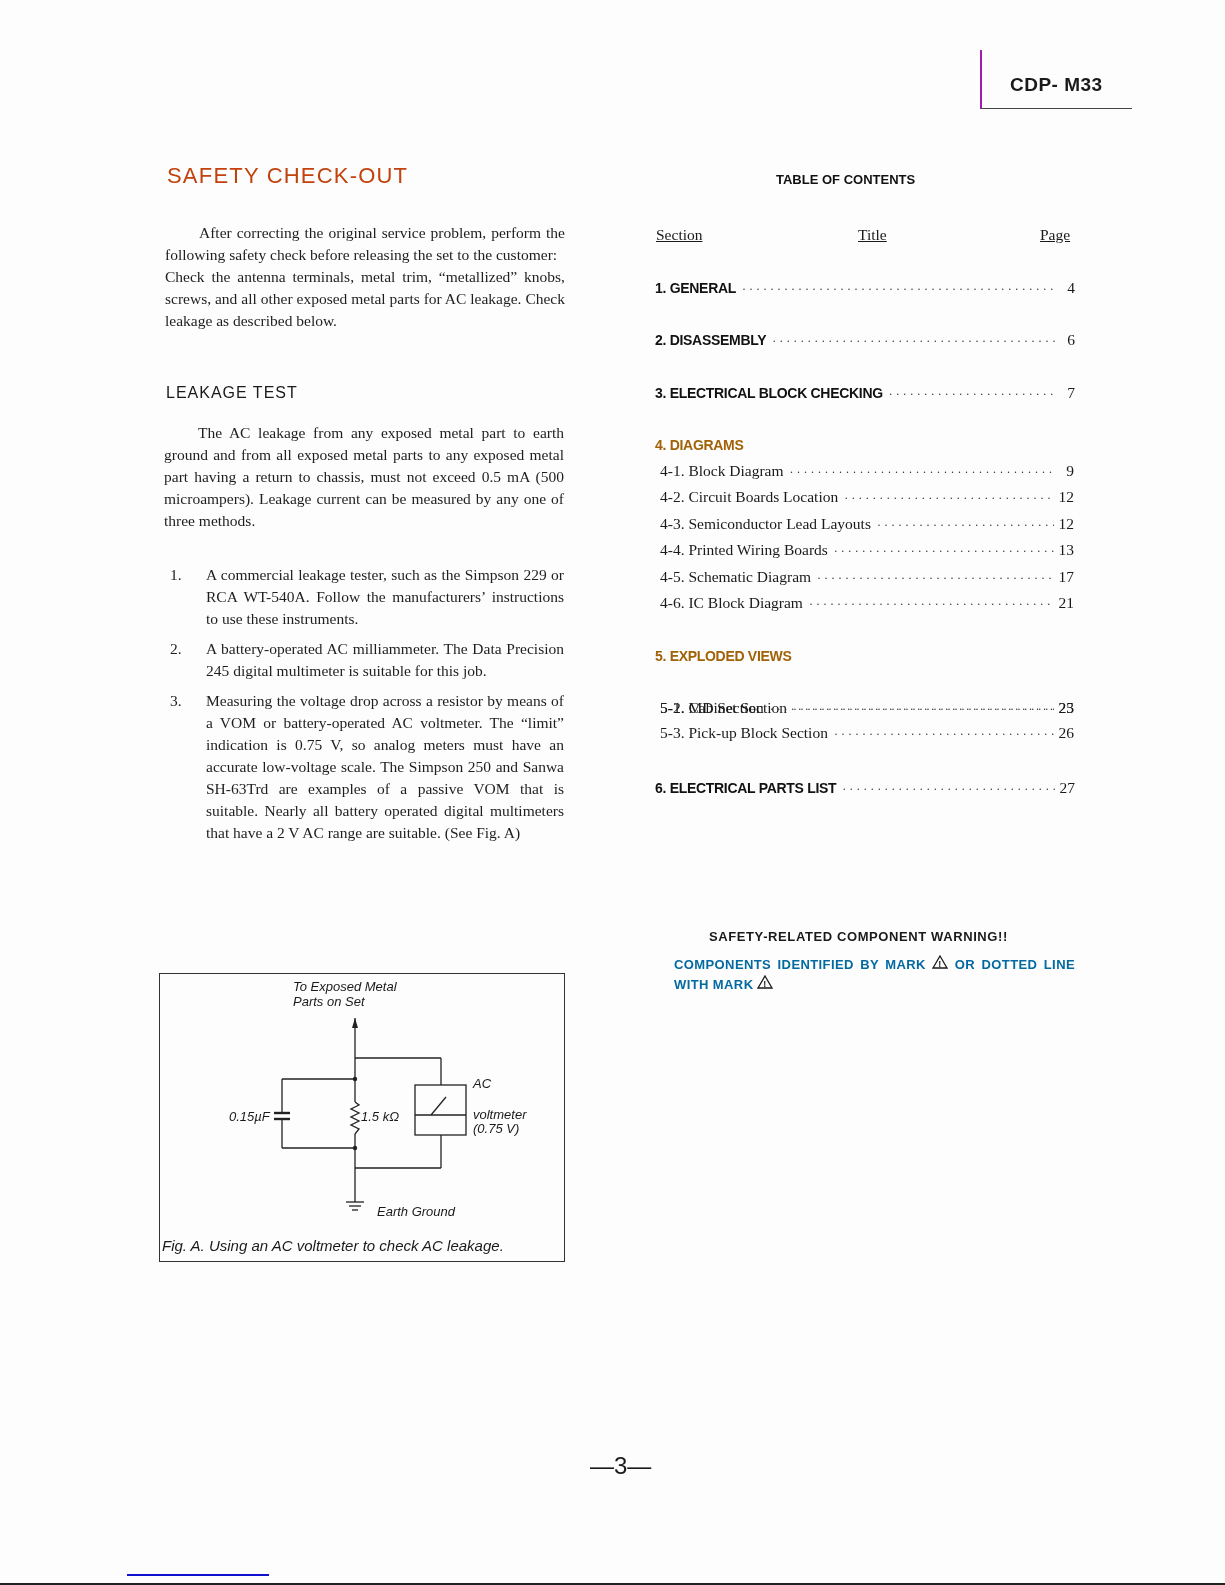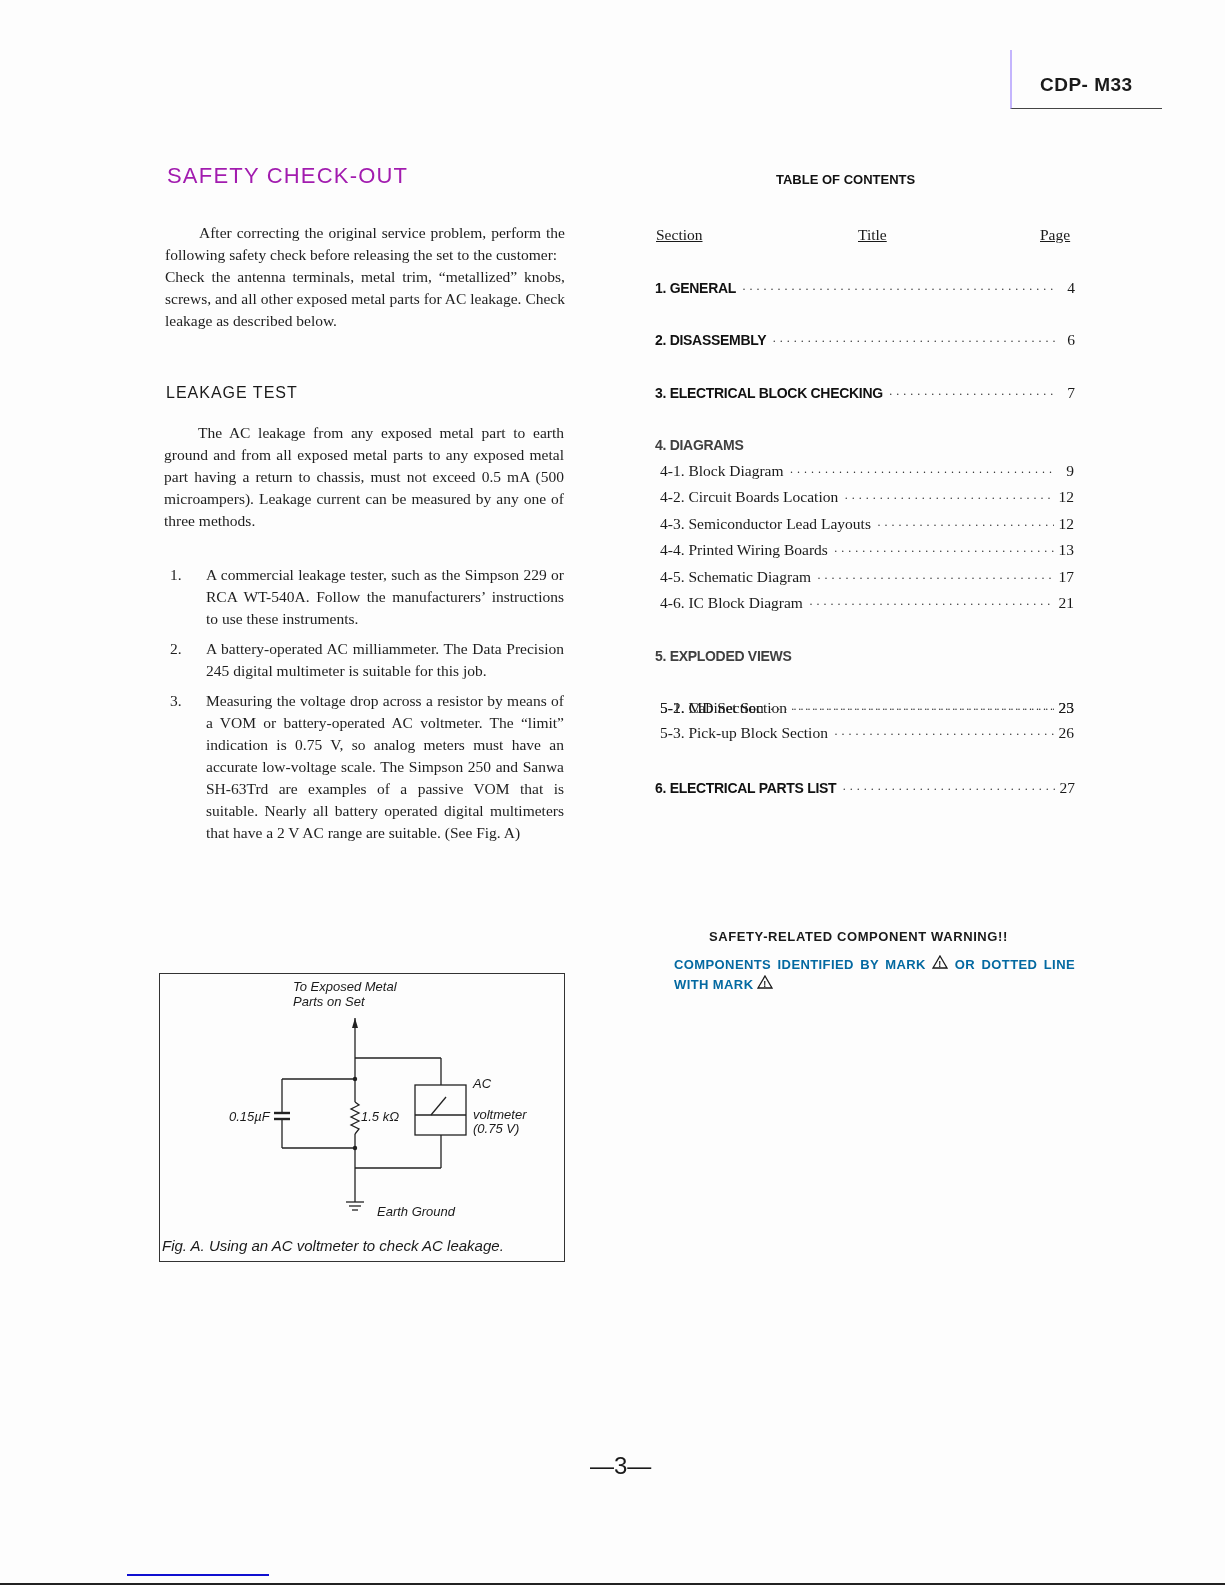--- a/index.html
+++ b/index.html
@@ -7,43 +7,43 @@
       width: 1225px;
       height: 1585px;
       position: relative;
       background: #fdfdfd;
       color: #161616;
       overflow: hidden;
       font-family: "Liberation Serif", serif;
     }
     .model-box {
       position: absolute;
-      left: 1010px; top: 50px;
+      left: 980px; top: 50px;
       width: 150px; height: 58px;
-      border-left: 2px solid #c4b5fd;
+      border-left: 2px solid #a21caf;
       border-bottom: 1.5px solid #444;
       text-decoration: underline;
     }
     .model-text {
       position: absolute;
       left: 28px; top: 24px;
       font-family: "Liberation Sans", sans-serif;
       font-weight: bold;
       font-size: 19px;
       letter-spacing: 0.5px;
       color: #1a1a1a;
     }
     
     .h1 {
       position: absolute;
       left: 167px; top: 163px;
       font-family: "Liberation Sans", sans-serif;
       font-size: 22px;
       letter-spacing: 1.2px;
-      color: #a21caf;
+      color: #c2410c;
     }
     .para {
       position: absolute;
       font-size: 15.5px;
       line-height: 22px;
       text-align: justify;
       color: #1e1e1e;
     }
     .para .indent { display: inline-block; width: 34px; }
     .p-intro { left: 165px; top: 222px; width: 400px; }
@@ -156,21 +156,21 @@
       min-width: 16px;
       text-align: right;
     }
     .toc-group {
       position: absolute;
       left: 655px;
       font-family: "Liberation Sans", sans-serif;
       font-weight: bold;
       font-size: 14px;
       letter-spacing: -0.3px;
-      color: #404040;
+      color: #a16207;
     }
     
     .warn-title {
       position: absolute;
       left: 709px; top: 929px;
       font-family: "Liberation Sans", sans-serif;
       font-weight: bold;
       font-size: 13px;
       letter-spacing: 0.6px;
       color: #1a1a1a;

